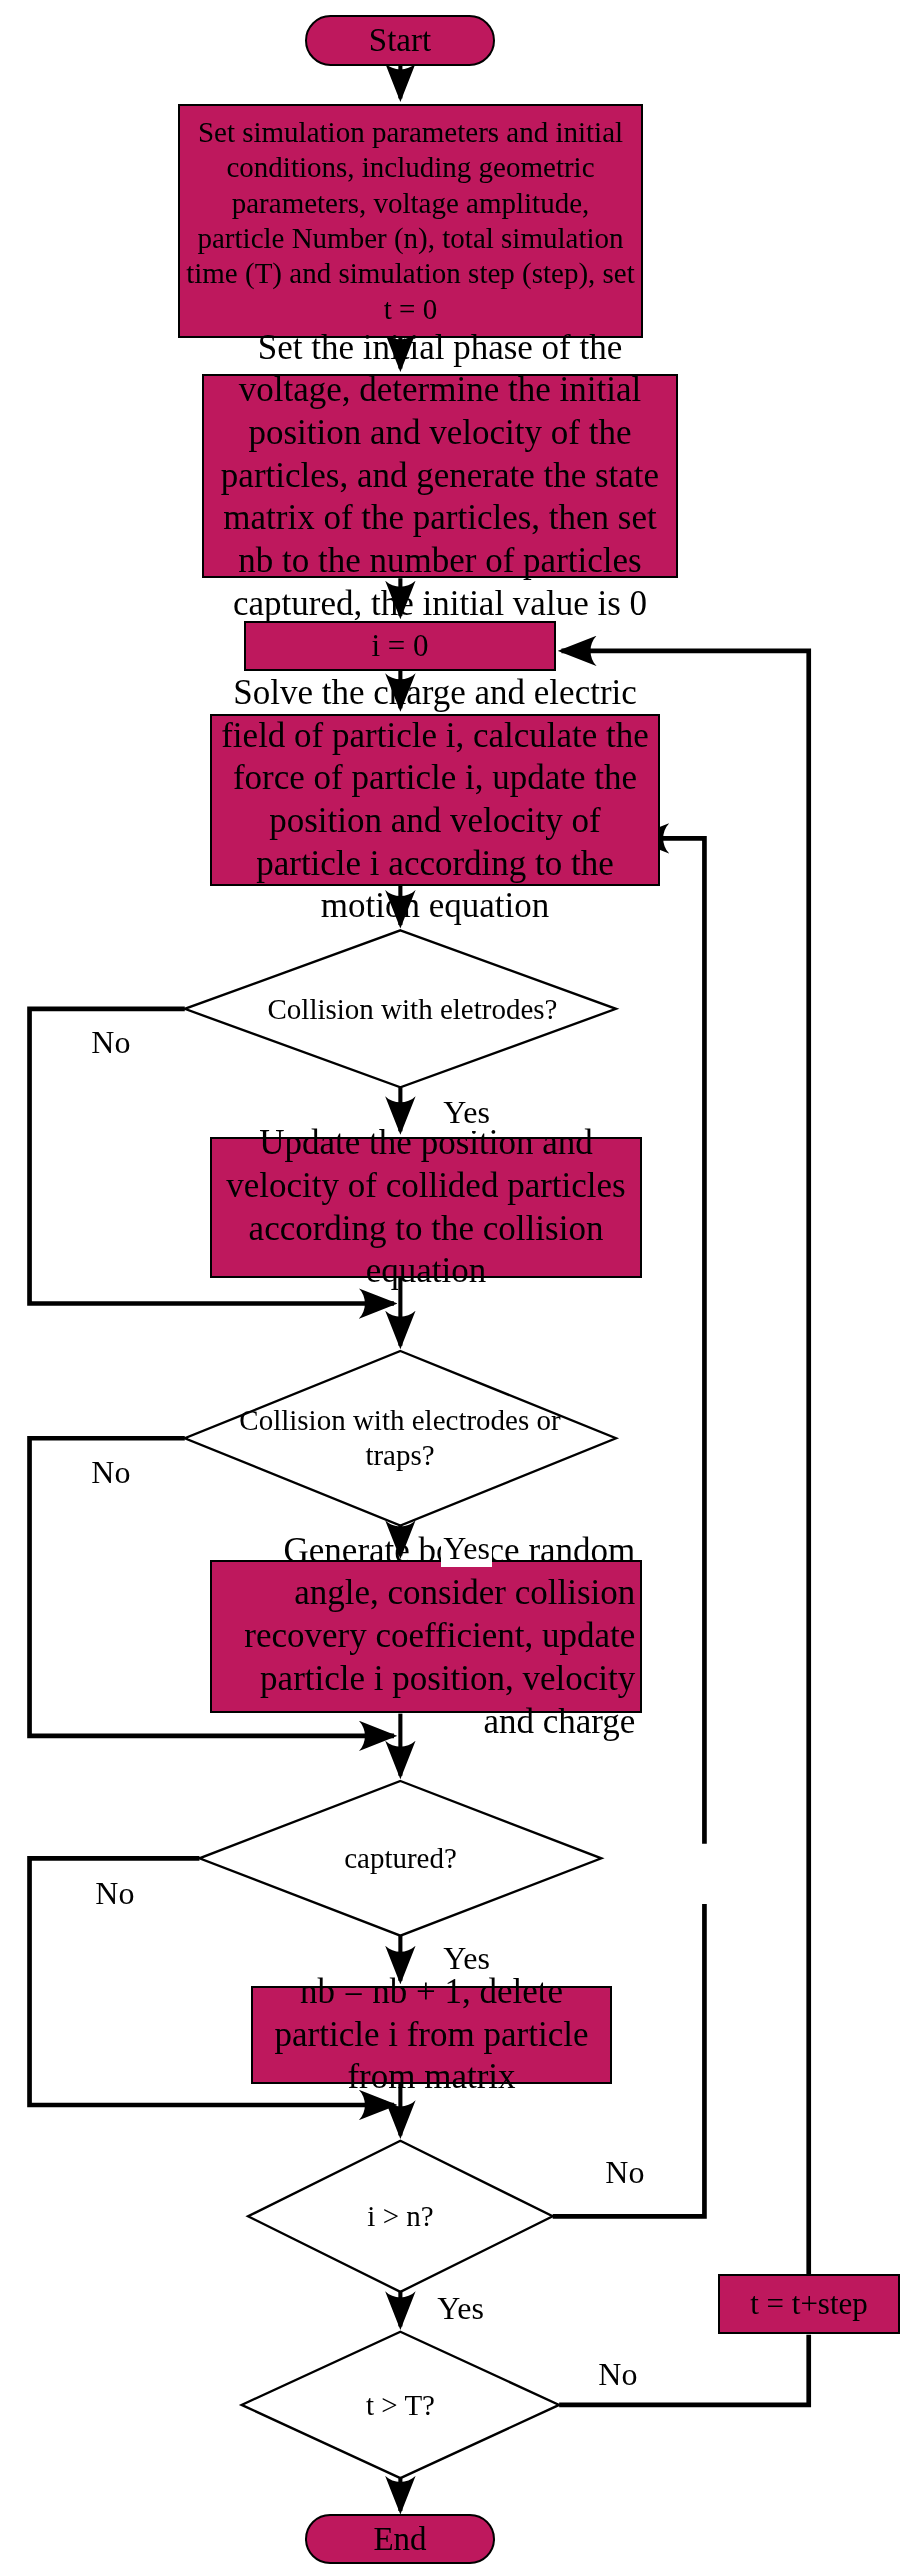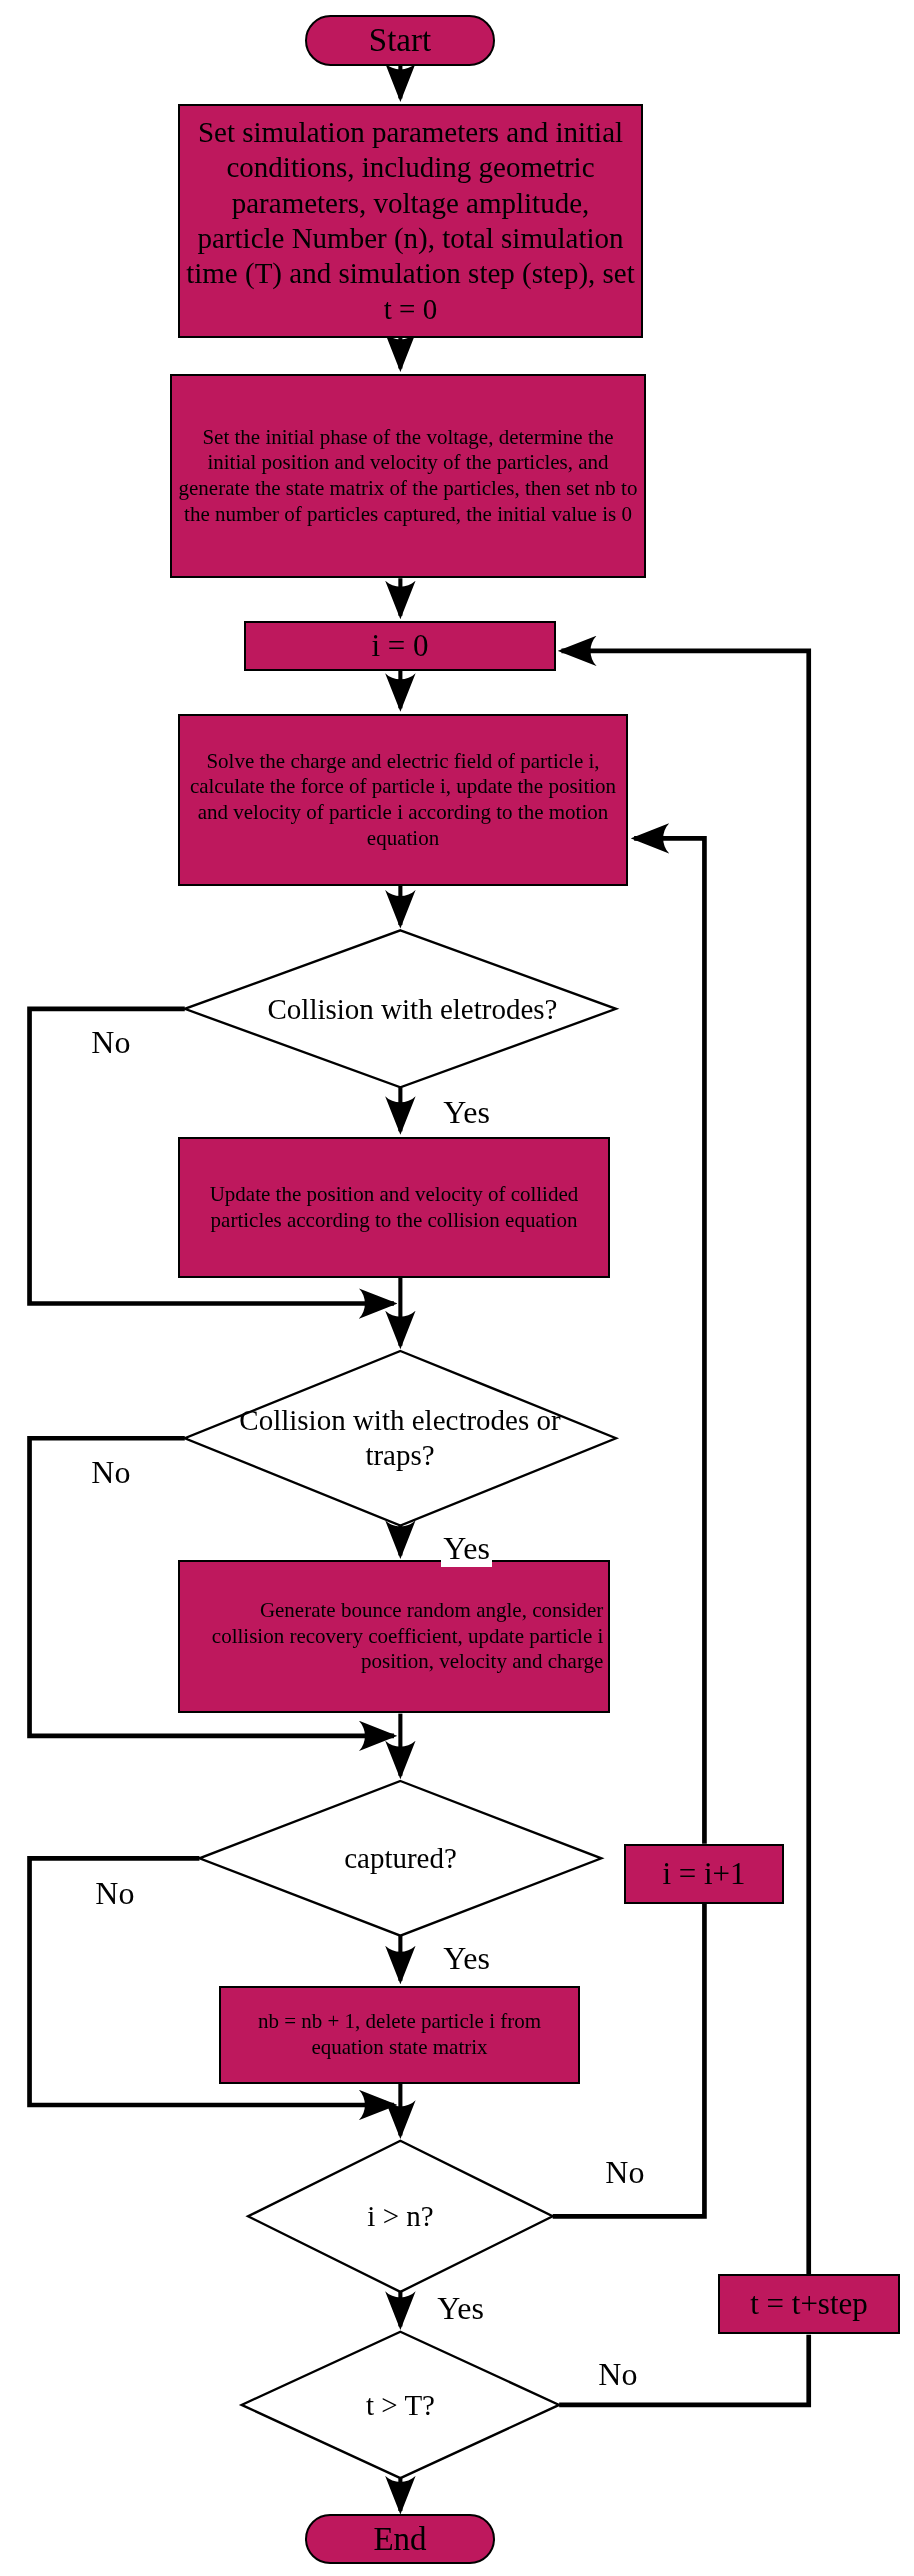--- a/index.html
+++ b/index.html
@@ -33,21 +33,21 @@
     background:transparent;
     line-height:1.2;
   }
   .edge-label{
     position:absolute;
     font-size:32px;
     background:#ffffff;
     padding:0 2.3px;
     white-space:nowrap;
   }
-  .f48{font-size:21px;}
+  .f48{font-size:35px;margin-left:32px;}
   .f50{font-size:29px;}
   .f52{font-size:31px;}
 </style>
 </head>
 <body>
 
 <div id="canvas">
 
   <svg id="edges" viewBox="0 0 1561 4397" xmlns="http://www.w3.org/2000/svg">
     <defs>
@@ -102,23 +102,22 @@
   <div class="dtext f50" style="left:219px;top:980px;width:387px;height:59px;">Collision with eletrodes?</div>
 
   <div class="node rect f48" style="left:178px;top:1137px;width:432px;height:141px;padding:2.3px 4.7px;font-family:Liberation Serif, serif;">Update the position and velocity of collided particles according to the collision equation</div>
 
   <div class="dtext f50" style="left:236px;top:1391px;width:328px;height:94px;">Collision with electrodes or traps?</div>
 
   <div class="node rect f48" style="left:178px;top:1560px;width:432px;height:153px;padding:2.3px 4.7px;text-align:right;">Generate bounce random angle, consider collision recovery coefficient, update particle i position, velocity and charge</div>
 
   <div class="dtext f50" style="left:254px;top:1829px;width:293px;height:59px;">captured?</div>
 
-  <div class="node rect f52" style="left:624px;top:1844px;width:160px;height:60px;">i = i+1</div>
 
-  <div class="node rect f48" style="left:219px;top:1986px;width:361px;height:98px;padding:2.3px 3.5px;">nb = nb + 1, delete particle i from equation state matrix</div>
+  <div class="node rect f48" style="left:219px;top:1986px;width:361px;height:98px;padding:2.3px 3.5px;">nb = nb + 1, delete particle i from particle from matrix</div>
 
   <div class="dtext f50" style="left:295px;top:2187px;width:211px;height:59px;">i &gt; n?</div>
 
   <div class="node rect f52" style="left:718px;top:2274px;width:182px;height:60px;">t = t+step</div>
 
   <div class="dtext f50" style="left:295px;top:2376px;width:211px;height:59px;">t &gt; T?</div>
 
   <div class="node stadium" style="left:305px;top:2514px;width:190px;height:50px;">End</div>
 
   <div class="edge-label" style="left:89px;top:1024px;">No</div>

